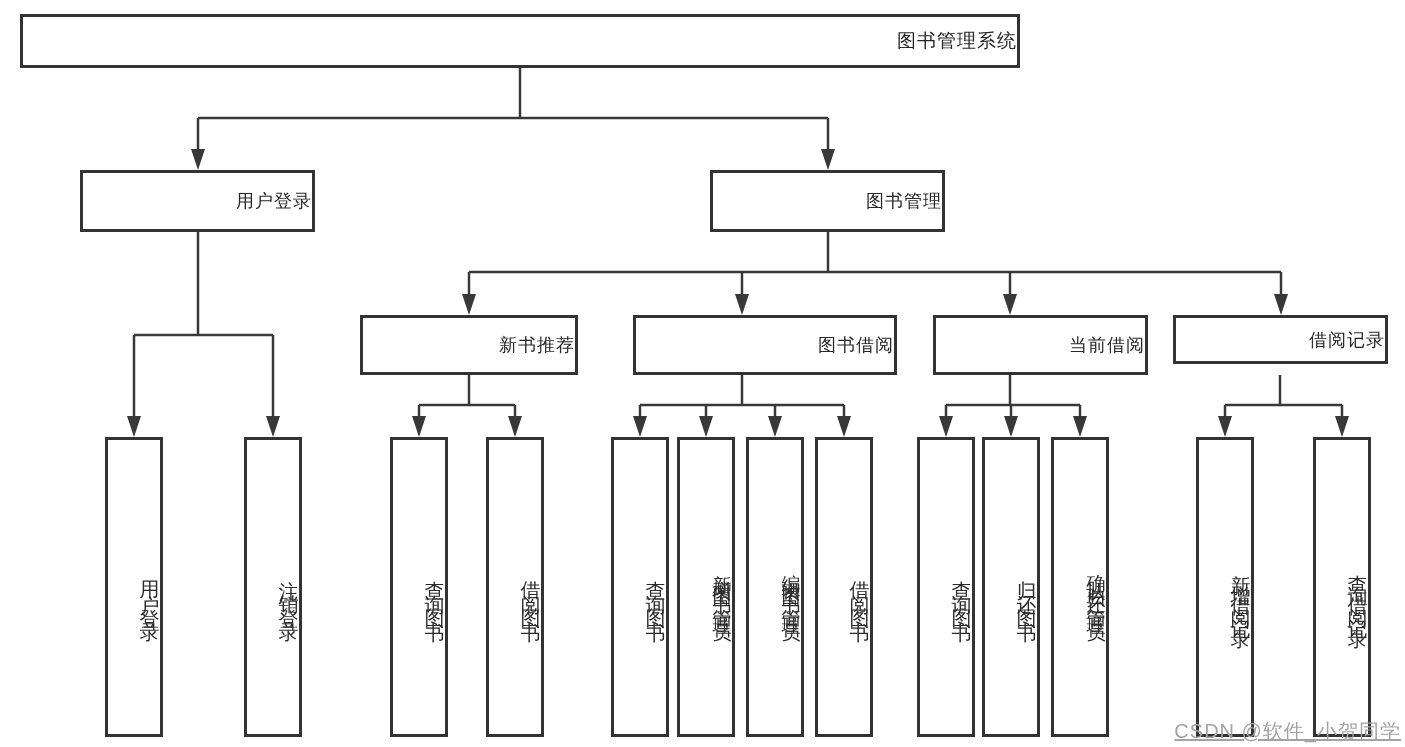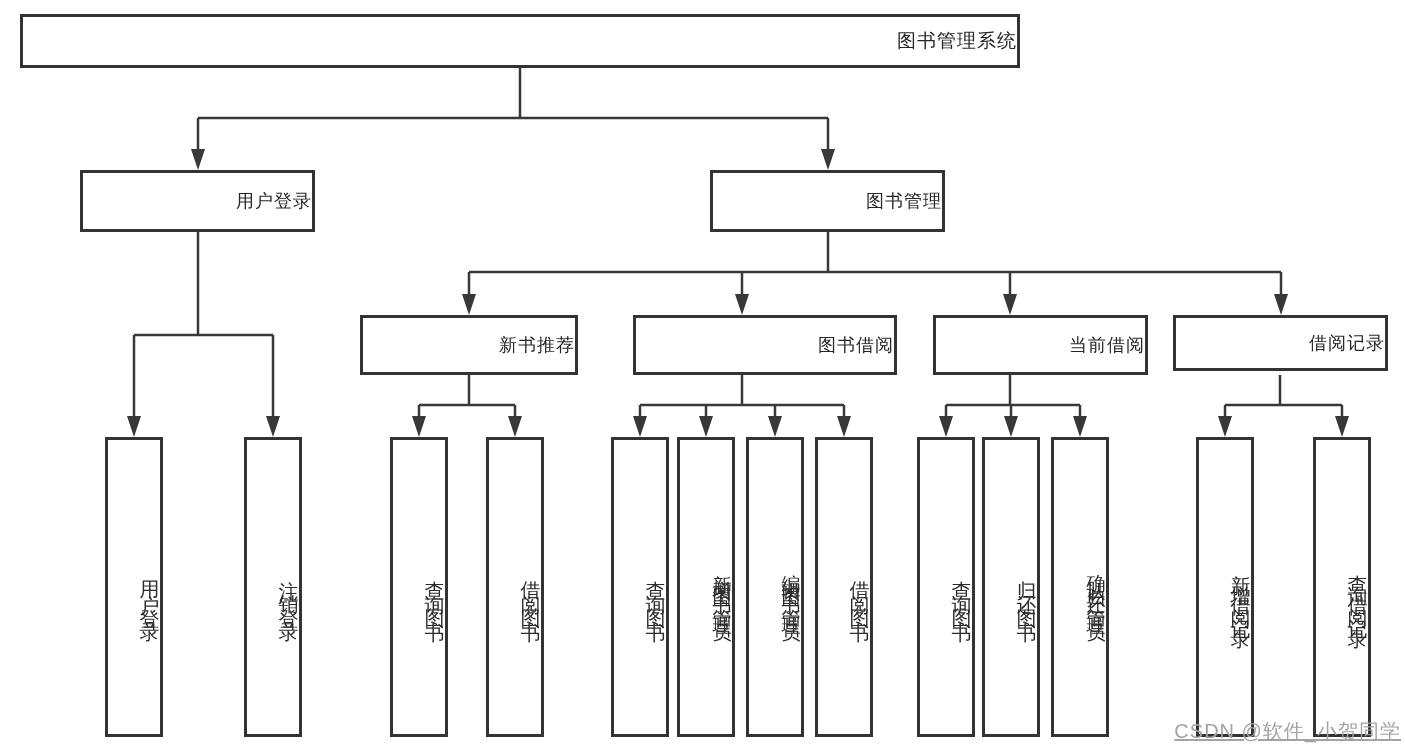--- a/index.html
+++ b/index.html
@@ -151,21 +151,21 @@
 
   <div class="node h-node" style="left:360px; top:315px; width:218px; height:60px;">
     <span>新书推荐</span>
   </div>
   <div class="node h-node" style="left:633px; top:315px; width:264px; height:60px;">
     <span>图书借阅</span>
   </div>
   <div class="node h-node" style="left:903px; top:315px; width:215px; height:60px;margin-left:30px;">
     <span>当前借阅</span>
   </div>
-  <div class="node h-node" style="left:1173px; top:315px; width:215px; height:56px;">
+  <div class="node h-node" style="left:1173px; top:315px; width:215px; height:49px;">
     <span>借阅记录</span>
   </div>
 
   <div class="node leaf" style="left:105px;">
     <span class="v-text sp-wide">用户登录</span>
   </div>
   <div class="node leaf" style="left:244px;">
     <span class="v-text sp-wide">注销登录</span>
   </div>
   <div class="node leaf" style="left:390px;">

